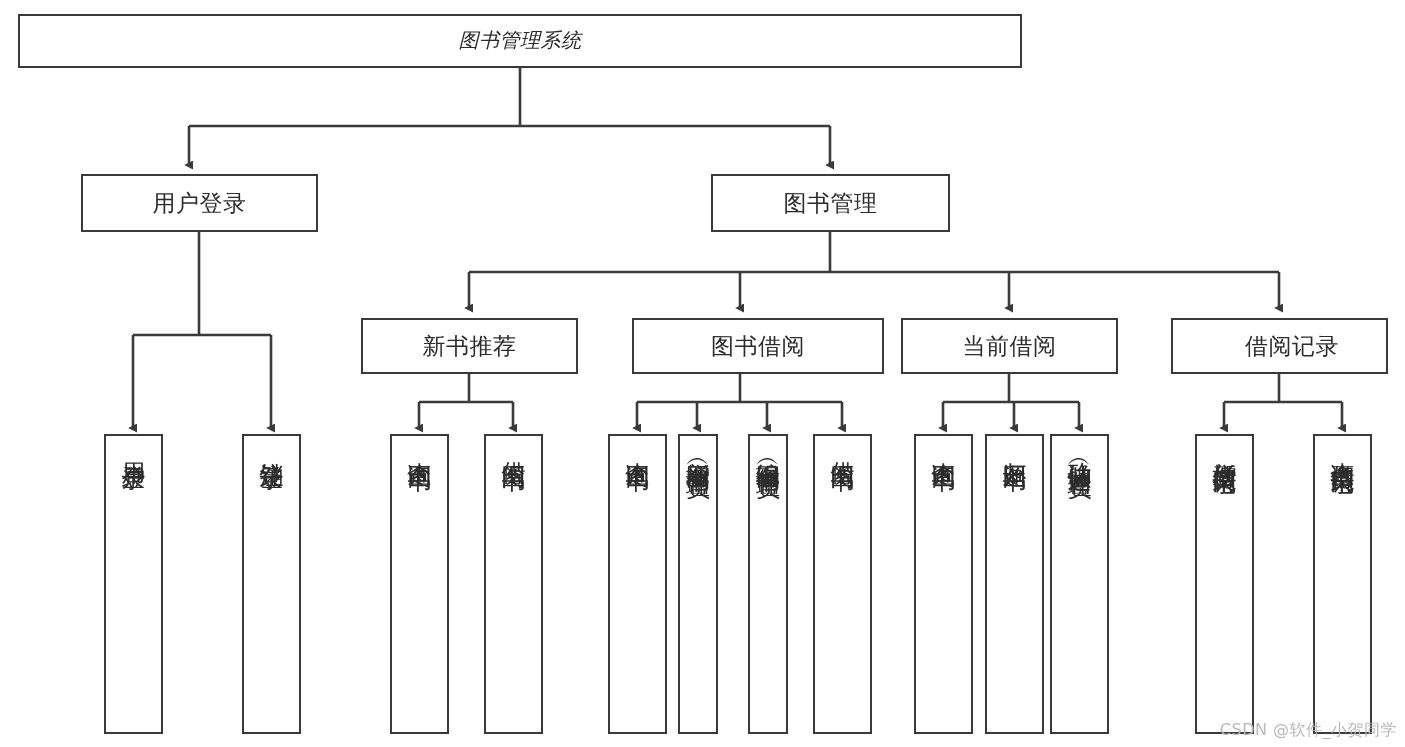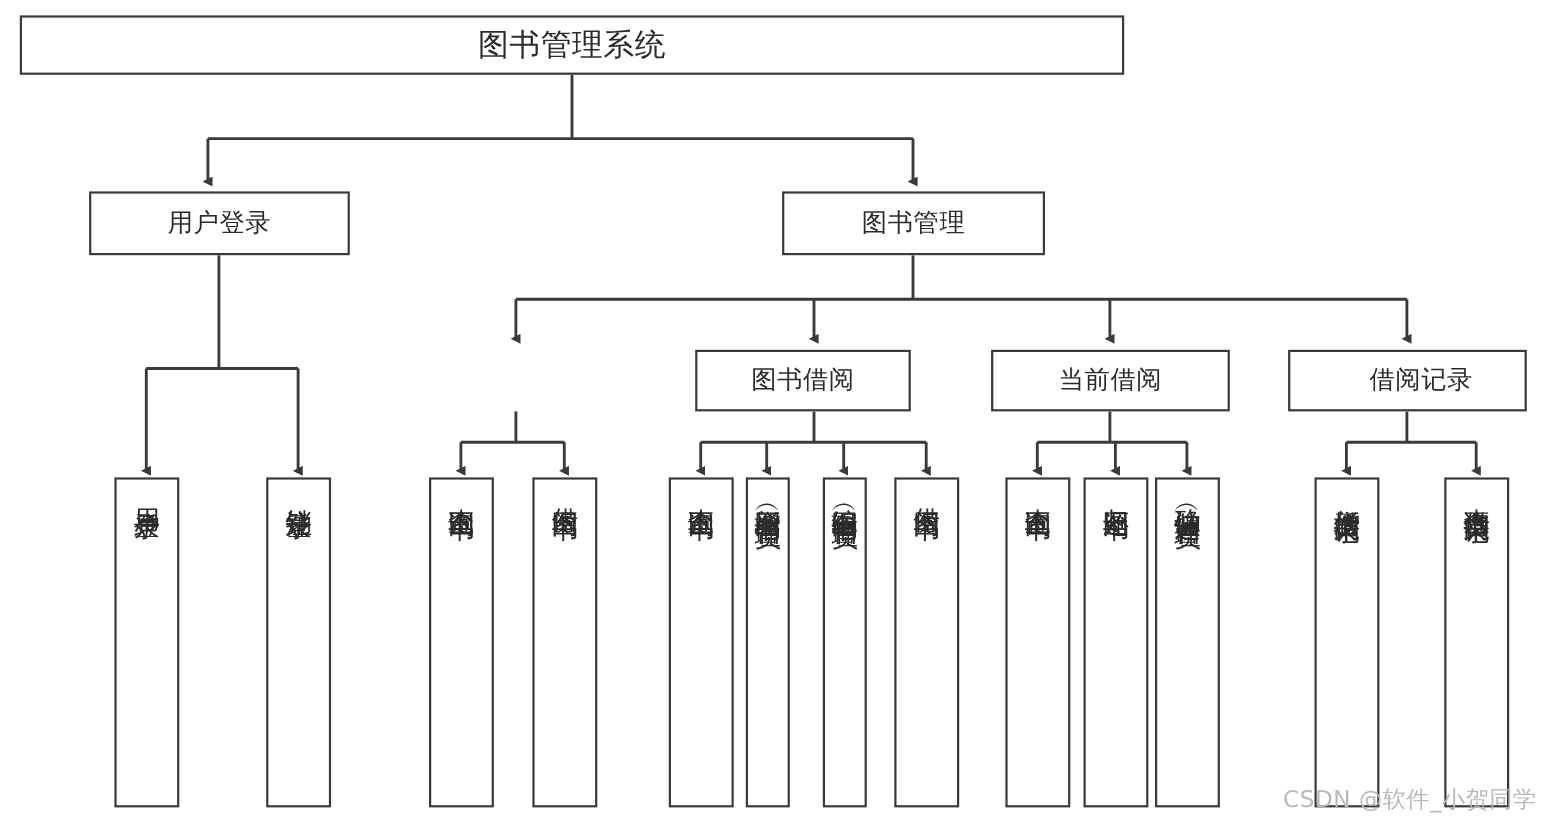--- a/index.html
+++ b/index.html
@@ -43,41 +43,42 @@
     color: #2b2b2b;
     white-space: nowrap;
   }
   
   .node.h .node-label {
     font-size: 23px;
     letter-spacing: 0.5px;
   }
   
   .node.root .node-label {
-    font-size: 28px;
+    font-size: 20px;
+    font-style: italic;
   }
   
   .node.v {
     align-items: flex-start;
     justify-content: center;
     padding-top: 7px;
   }
   .node.v .node-label {
     writing-mode: vertical-rl;
     text-orientation: upright;
     font-size: 24px;
     line-height: 1.0;
     letter-spacing: 2px;
     white-space: nowrap;
   }
   .watermark {
     position: absolute;
     right: 8px;
     bottom: 6px;
-    font-size: 21px;
+    font-size: 16px;
     color: #b9b9b9;
     letter-spacing: 0.5px;
     white-space: nowrap;
     font-family: "DejaVu Sans", "Liberation Sans", sans-serif;
   }
 </style>
 </head>
 <body>
 
 <div id="diagram-root">
@@ -137,21 +138,24 @@
     <span class="node-label">图书管理系统</span>
   </div>
 
   <div class="node h" style="left:81px; top:174px; width:237px; height:58px;">
     <span class="node-label">用户登录</span>
   </div>
   <div class="node h" style="left:711px; top:174px; width:239px; height:58px;">
     <span class="node-label">图书管理</span>
   </div>
 
-  <div class="node h" style="left:632px; top:318px; width:196px; height:56px;">
+  <div class="node h" style="left:361px; top:318px; width:217px; height:56px;">
+    <span class="node-label">新书推荐</span>
+  </div>
+  <div class="node h" style="left:632px; top:318px; width:252px; height:56px;">
     <span class="node-label">图书借阅</span>
   </div>
   <div class="node h" style="left:901px; top:318px; width:217px; height:56px;">
     <span class="node-label">当前借阅</span>
   </div>
   <div class="node h" style="left:1171px; top:318px; width:217px; height:56px;padding-left:25px;">
     <span class="node-label">借阅记录</span>
   </div>
 
   <div class="node v" style="left:104px; top:434px; width:59px; height:300px;">

